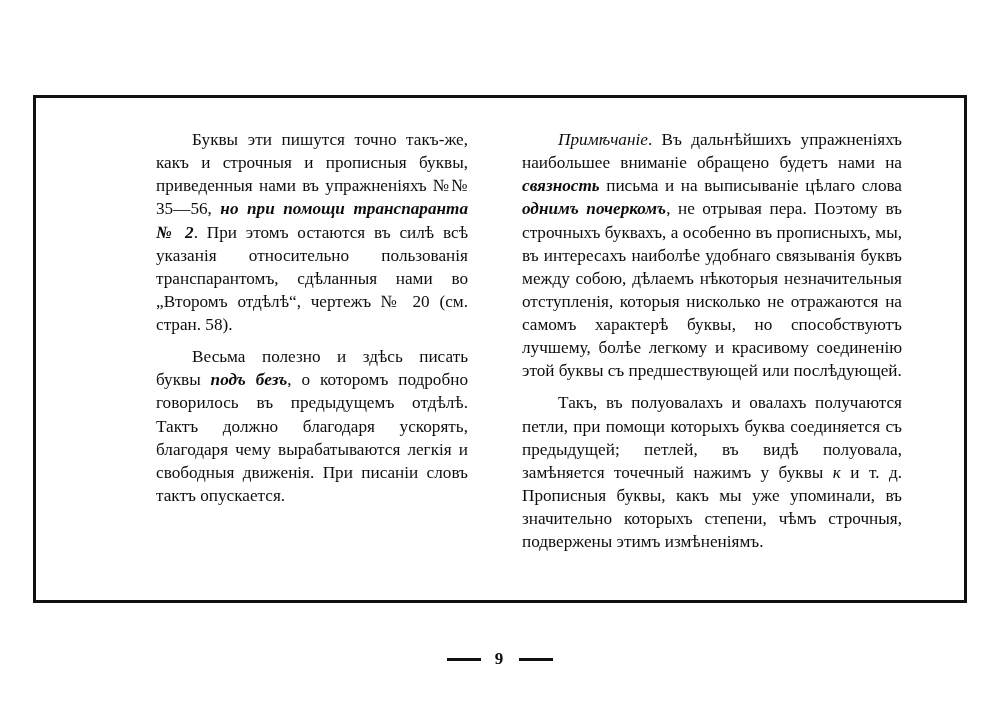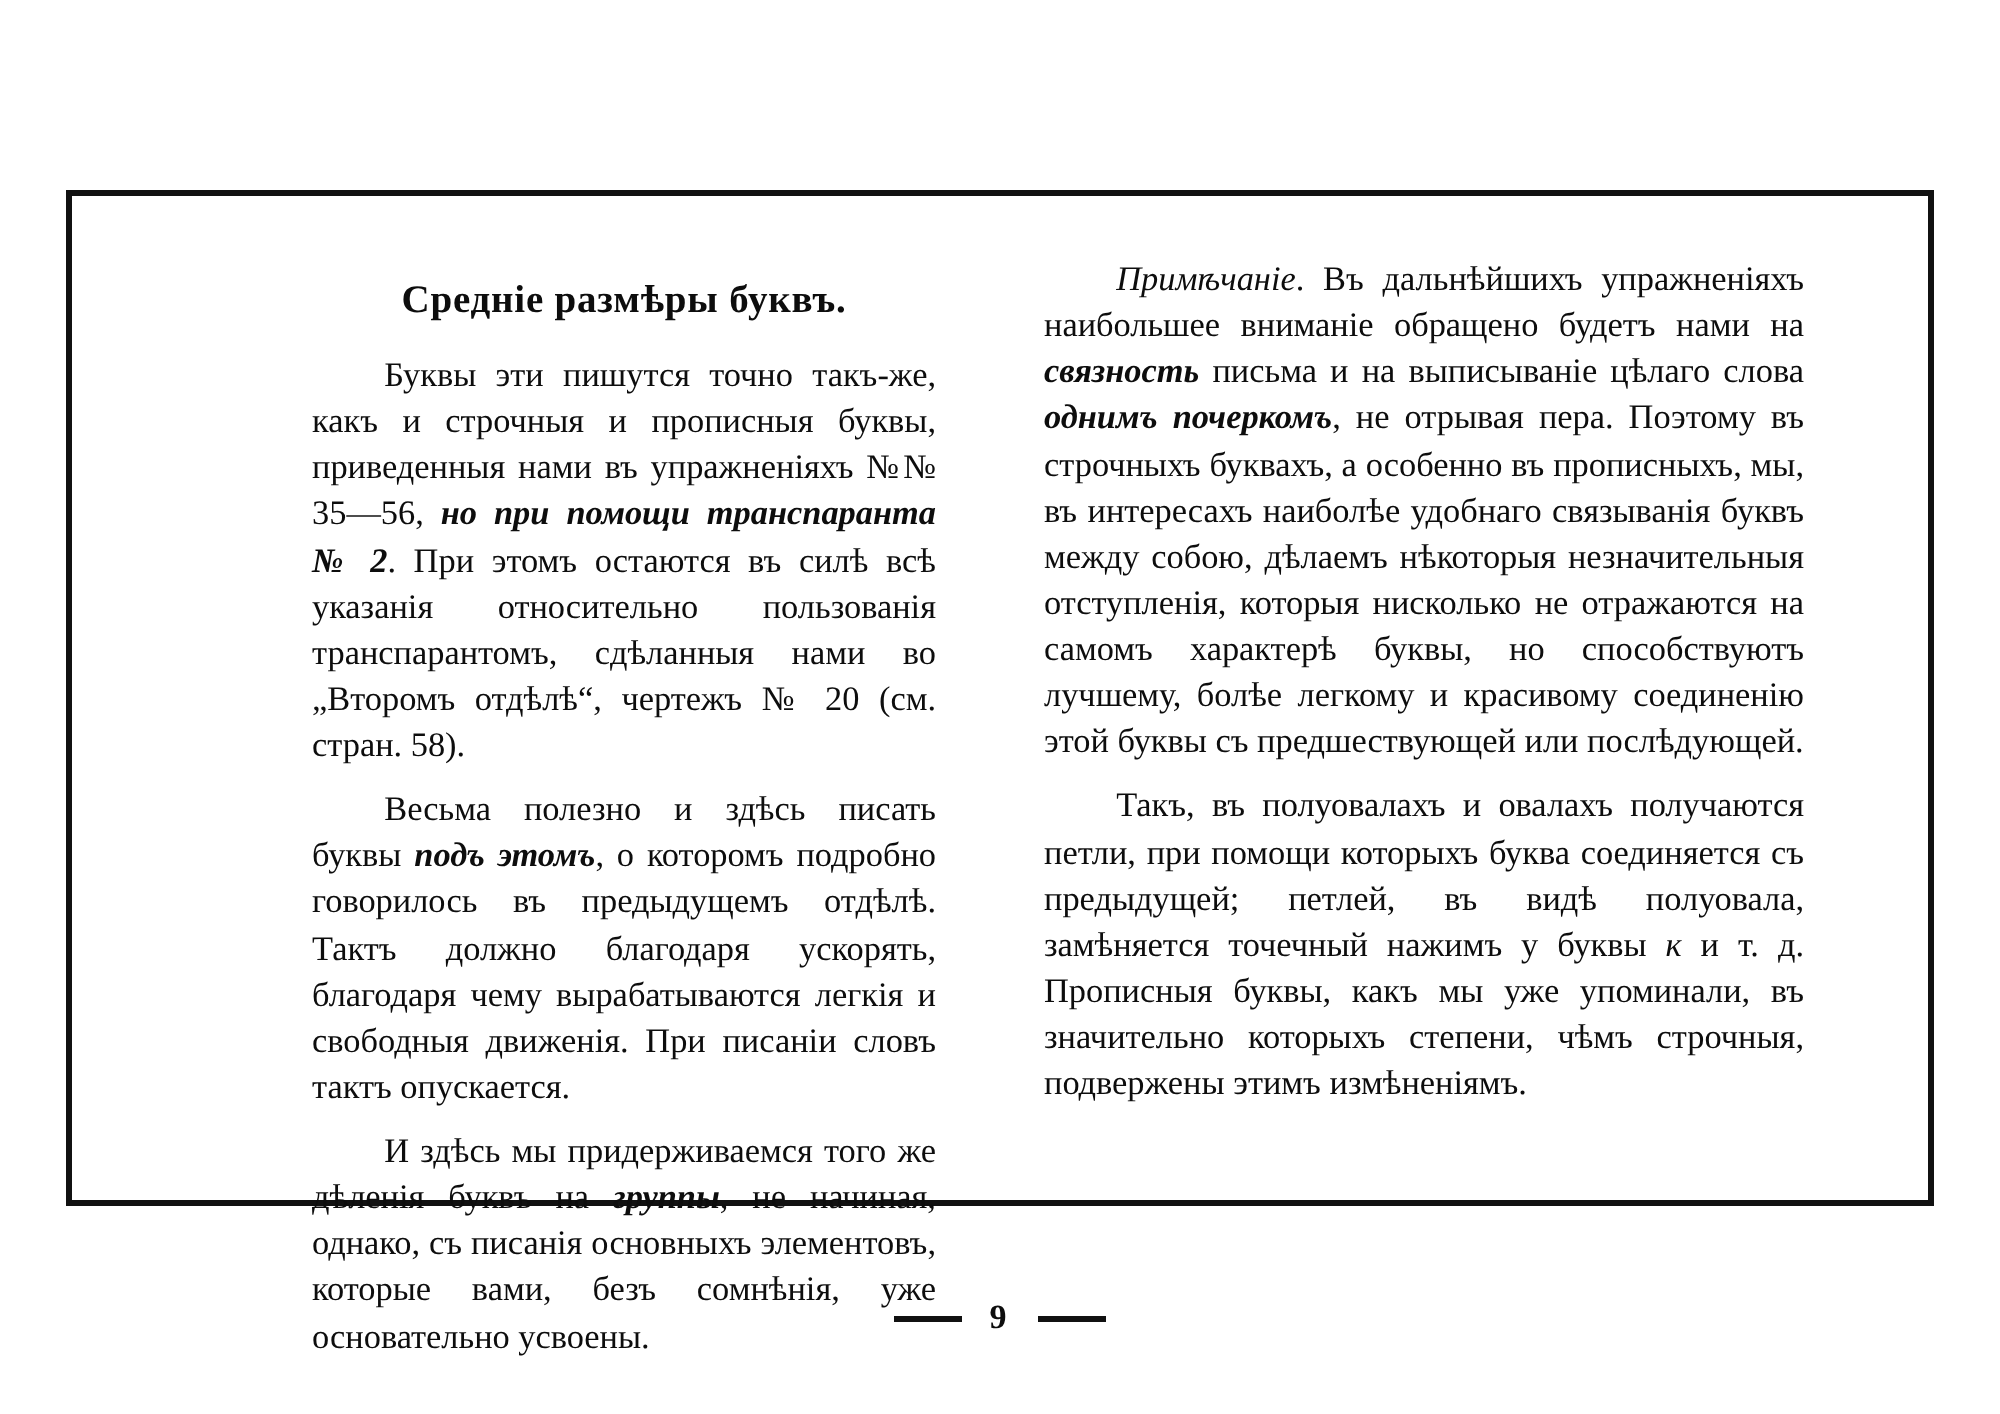--- a/index.html
+++ b/index.html
@@ -100,27 +100,25 @@
   }
 </style>
 </head>
 <body>
 
 <div class="page">
   <div class="frame">
     <div class="frame-inner">
 
       <div class="col col-left">
-        <div class="heading">Среднiе размѣры буквъ.</div>
 
         <p><span>Буквы эти пишутся точно такъ-же, какъ и строчныя и прописныя буквы, приведенныя нами въ упражненiяхъ №№ 35—56, </span><span class="itb">но при помощи транспаранта № 2</span><span>. При этомъ остаются въ силѣ всѣ указанiя относительно пользованiя транспарантомъ, сдѣланныя нами во „Второмъ отдѣлѣ“, чертежъ № 20 (см. стран. 58).</span></p>
 
-        <p class="gap"><span>Весьма полезно и здѣсь писать буквы </span><span class="itb">подъ этомъ</span><span>, о которомъ подробно говорилось въ предыдущемъ отдѣлѣ. Тактъ должно благодаря ускорять, благодаря чему вырабатываются легкiя и свободныя движенiя. При писанiи словъ тактъ опускается.</span></p>
+        <p class="gap"><span>Весьма полезно и здѣсь писать буквы </span><span class="itb">подъ безъ</span><span>, о которомъ подробно говорилось въ предыдущемъ отдѣлѣ. Тактъ должно благодаря ускорять, благодаря чему вырабатываются легкiя и свободныя движенiя. При писанiи словъ тактъ опускается.</span></p>
 
-        <p class="gap"><span>И здѣсь мы придерживаемся того же дѣленiя буквъ на </span><span class="itb">группы</span><span>, не начиная, однако, съ писанiя основныхъ элементовъ, которые вами, безъ сомнѣнiя, уже основательно усвоены.</span></p>
       </div>
 
       <div class="col col-right">
         <p><span class="it">Примѣчанiе</span><span>. Въ дальнѣйшихъ упражненiяхъ наибольшее вниманiе обращено будетъ нами на </span><span class="itb">связность</span><span> письма и на выписыванiе цѣлаго слова </span><span class="itb">однимъ почеркомъ</span><span>, не отрывая пера. Поэтому въ строчныхъ буквахъ, а особенно въ прописныхъ, мы, въ интересахъ наиболѣе удобнаго связыванiя буквъ между собою, дѣлаемъ нѣкоторыя незначительныя отступленiя, которыя нисколько не отражаются на самомъ характерѣ буквы, но способствуютъ лучшему, болѣе легкому и красивому соединенiю этой буквы съ предшествующей или послѣдующей.</span></p>
 
         <p class="gap"><span>Такъ, въ полуовалахъ и овалахъ получаются петли, при помощи которыхъ буква соединяется съ предыдущей; петлей, въ видѣ полуовала, замѣняется точечный нажимъ у буквы </span><span class="it">к</span><span> и т. д. Прописныя буквы, какъ мы уже упоминали, въ значительно которыхъ степени, чѣмъ строчныя, подвержены этимъ измѣненiямъ.</span></p>
       </div>
 
     </div>
   </div>

